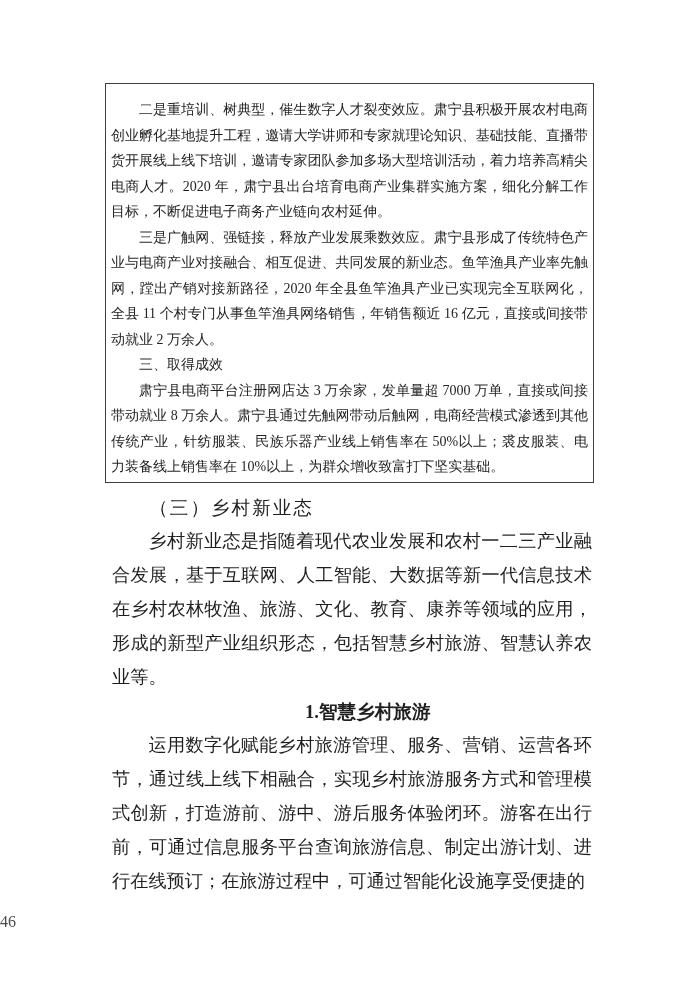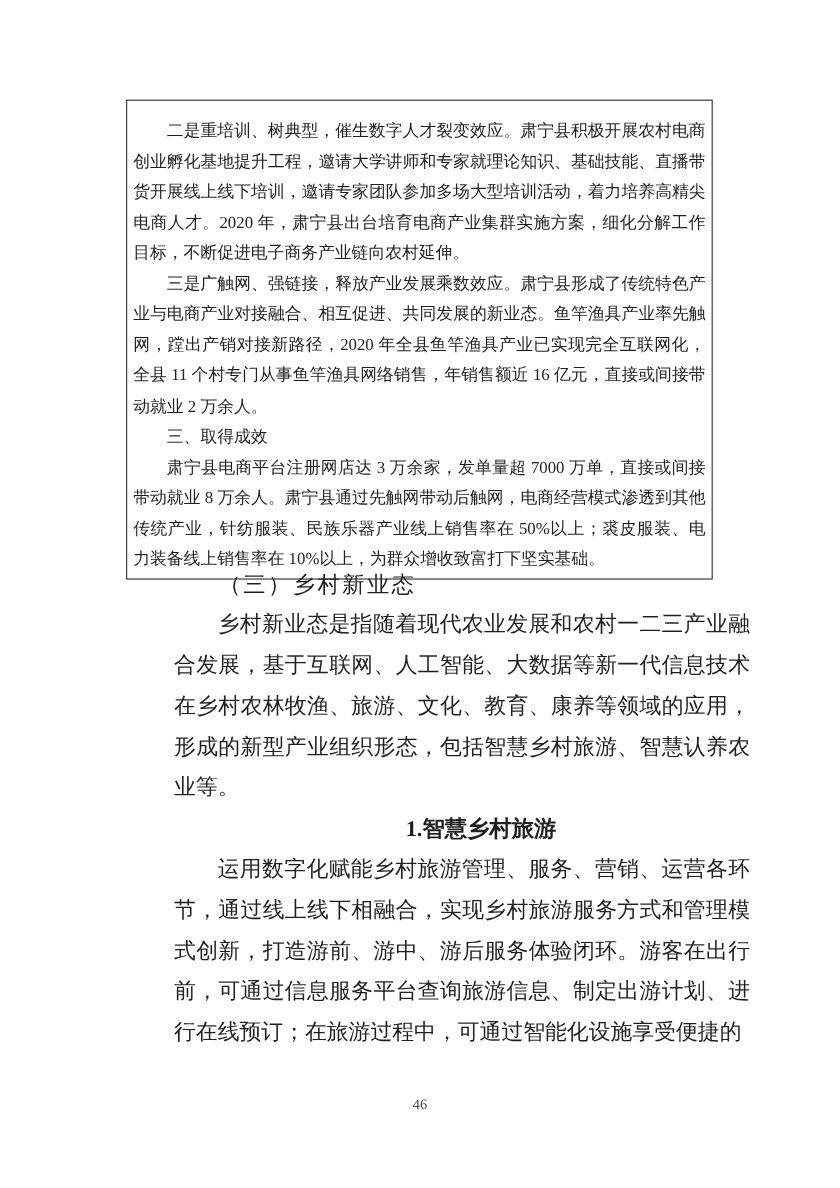--- a/index.html
+++ b/index.html
@@ -31,25 +31,24 @@
     text-indent: 2em;
   }
   .doc-box .box-heading {
     font-weight: normal;
     text-indent: 2em;
     text-align: left;
   }
   
   .body-text {
     position: absolute;
-    left: 112px; top: 471px;
+    left: 112px; top: 491px;
     width: 480px;
     font-size: 18.2px;
     line-height: 34px;
-    margin-left: 33px;
   }
   .body-text p {
     text-align: justify;
     text-justify: inter-ideograph;
     text-indent: 2em;
     font-family: Liberation Mono, monospace;
   }
   .section-heading {
     font-size: 18.6px;
     font-weight: normal;
@@ -59,22 +58,21 @@
   .sub-heading {
     font-size: 18.6px;
     font-weight: bold;
     text-indent: 1.7em;
     text-align: center;
   }
   .page-number {
     position: absolute;
     top: 913px; left: 0;
     width: 700px;
-    text-align: center;
-    font-size: 12px;
+    font-size: 16px;
     color: #4a4a4a;
   }
 </style>
 </head>
 <body>
 
 <div class="page">
 
   <div class="doc-box">
     <p>二是重培训、树典型，催生数字人才裂变效应。肃宁县积极开展农村电商创业孵化基地提升工程，邀请大学讲师和专家就理论知识、基础技能、直播带货开展线上线下培训，邀请专家团队参加多场大型培训活动，着力培养高精尖电商人才。2020 年，肃宁县出台培育电商产业集群实施方案，细化分解工作目标，不断促进电子商务产业链向农村延伸。</p>

